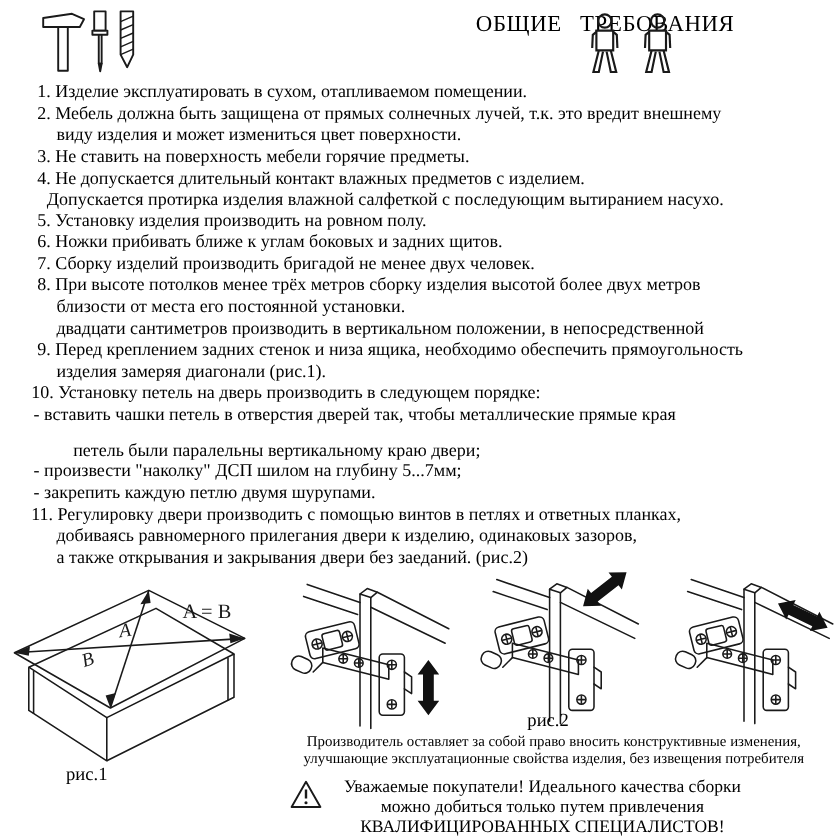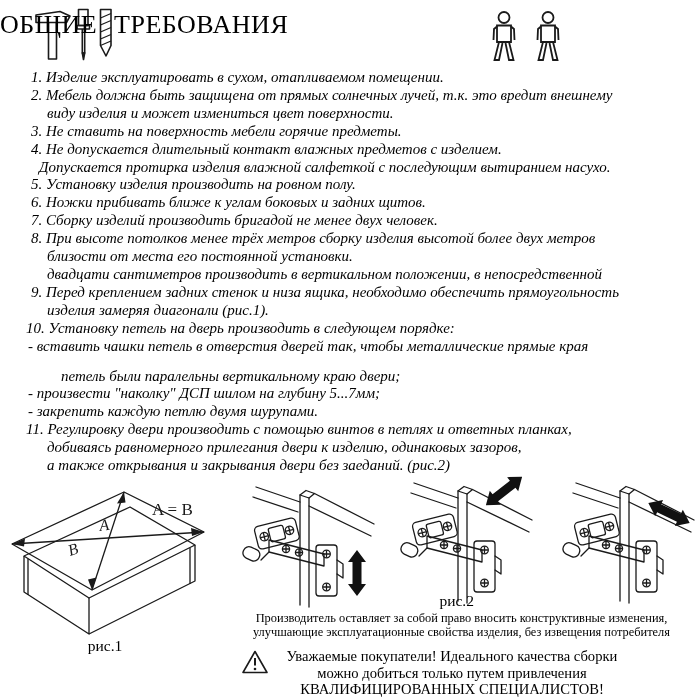--- a/index.html
+++ b/index.html
@@ -1,35 +1,35 @@
 <!DOCTYPE html>
 <html><head>
 <meta charset="utf-8">
 <style>
   html,body{margin:0;padding:0;background:#fff;}
   body{width:700px;height:700px;position:relative;overflow:hidden;
        font-family:"Liberation Serif","DejaVu Serif",serif;color:#000;}
   .abs{position:absolute;}
   
-  #title{left:0;top:10px;width:612px;text-align:left;font-size:26px;
+  #title{left:0;top:10px;width:612px;text-align:right;font-size:19px;
          letter-spacing:.5px;word-spacing:10px;white-space:nowrap;}
   #tools-icon{left:33px;top:6px;}
   #people-icon{left:484px;top:10px;}
   
   #req-list{left:0;top:69px;width:700px;font-size:15px;line-height:17.9px;}
-  .req-line{white-space:nowrap;font-style:italic;}
+  .req-line{white-space:nowrap;}
   .ind-0{padding-left:31px;}
   .ind-1{padding-left:26px;}
   .ind-2{padding-left:47px;}
   .ind-3{padding-left:39px;}
   .ind-4{padding-left:28px;}
   .ind-5{padding-left:61px;margin-top:12px;}
   
   #fig1-svg{left:4px;top:486px;}
-  #fig1-label{left:55px;top:637px;width:100px;text-align:center;font-size:15.5px;}
+  #fig1-label{left:55px;top:637px;width:100px;font-size:15.5px;}
   #hinge1{left:236px;top:472px;}
   #hinge2{left:394px;top:468px;}
   #hinge3{left:556px;top:468px;}
   #fig2-label{left:390px;top:592px;width:84px;text-align:right;font-size:15.5px;}
   
   #manufacturer-note{left:229px;top:612px;width:465px;text-align:center;
         font-size:12.4px;line-height:13.6px;}
   #warning-triangle{left:241px;top:649px;}
   #warning-text{left:252px;top:648px;width:400px;text-align:center;
         font-size:14.6px;line-height:16.6px;}

